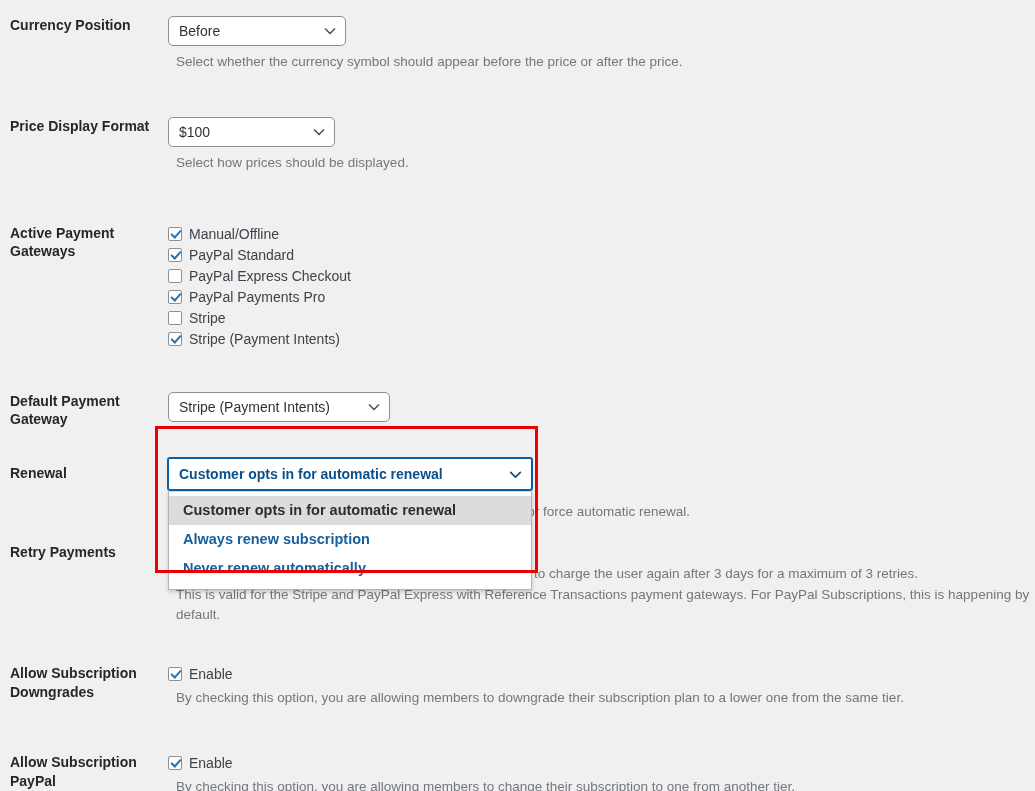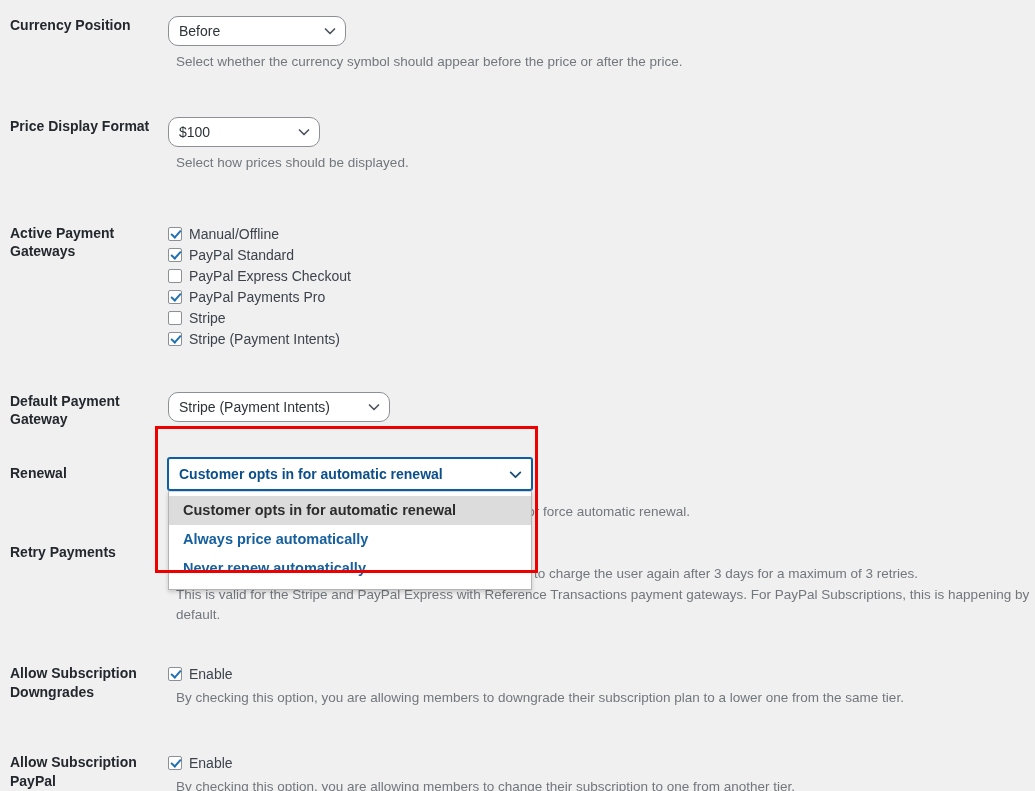--- a/index.html
+++ b/index.html
@@ -53,37 +53,37 @@
   }
   
   .wp-select {
     display: inline-flex;
     align-items: center;
     justify-content: space-between;
     height: 30px;
     box-sizing: border-box;
     background: #ffffff;
     border: 1px solid #8c8f94;
-    border-radius: 10px;
+    border-radius: 5px;
     padding: 0 8px 0 10px;
     color: #2c3338;
     font-size: 14px;
     font-family: "Liberation Sans", sans-serif;
     box-shadow: 0 0 0 transparent;
     cursor: pointer;
     user-select: none;
   }
   .wp-select .chev {
     margin-left: 14px;
     display: inline-block;
     line-height: 0;
   }
   .wp-select .chev svg { display: block; }
   .sel-currency { width: 178px; }
-  .sel-price { width: 152px; }
+  .sel-price { width: 167px; }
   .sel-gateway { width: 222px; }
 
   
   .select-open-wrap {
     position: relative;
     display: inline-block;
     z-index: 40;
     font-weight: bold;
   }
   .wp-select.focused {
@@ -257,21 +257,21 @@
         <div class="wp-select focused">
           <span>Customer opts in for automatic renewal</span>
           <span class="chev">
             <svg width="15" height="15" viewBox="0 0 14 14">
                 <path d="M2.5 5 L7 9.5 L11.5 5" fill="none" stroke="#1d4f78" stroke-width="1.7" stroke-linecap="round" stroke-linejoin="round"></path>
               </svg>
           </span>
         </div>
         <div class="dropdown-panel">
           <div class="dd-option selected">Customer opts in for automatic renewal</div>
-          <div class="dd-option">Always price automatically</div>
+          <div class="dd-option">Always renew subscription</div>
           <div class="dd-option">Never renew automatically</div>
         </div>
       </div>
       <div class="desc" style="position:absolute; left:345px; top:38px; white-space:nowrap;">in or force automatic renewal.</div>
     </div>
   </div>
 
   <div class="row" style="padding-top:53px;">
     <div class="row-label">Retry Payments</div>
     <div class="row-field">

